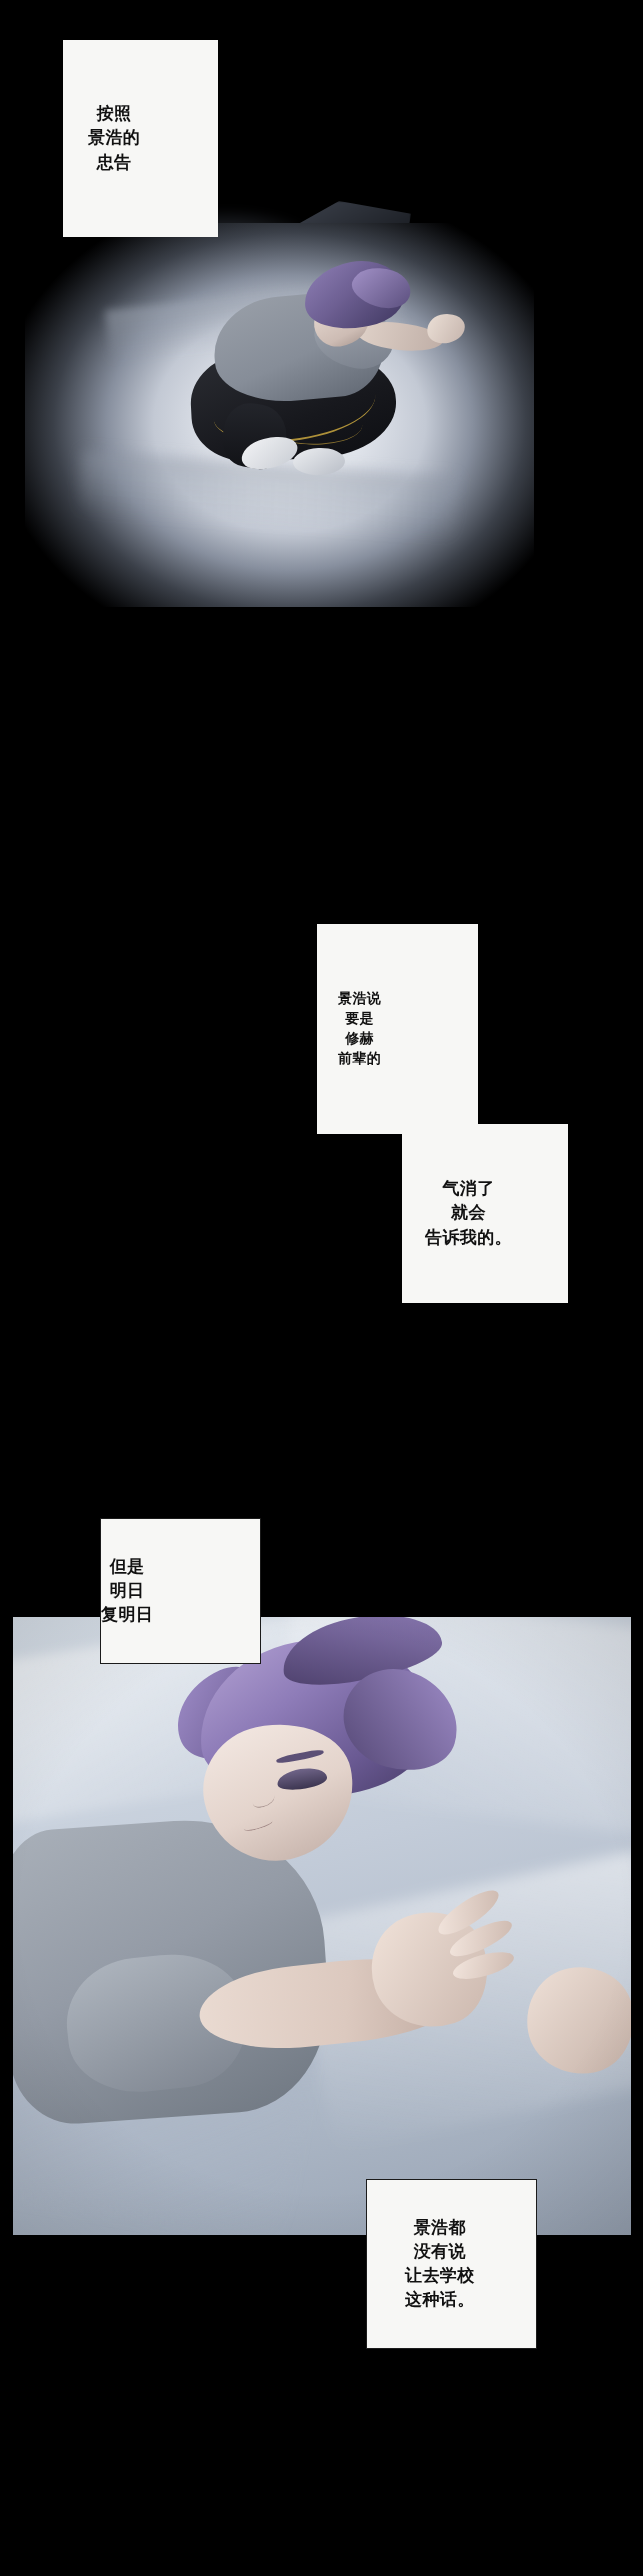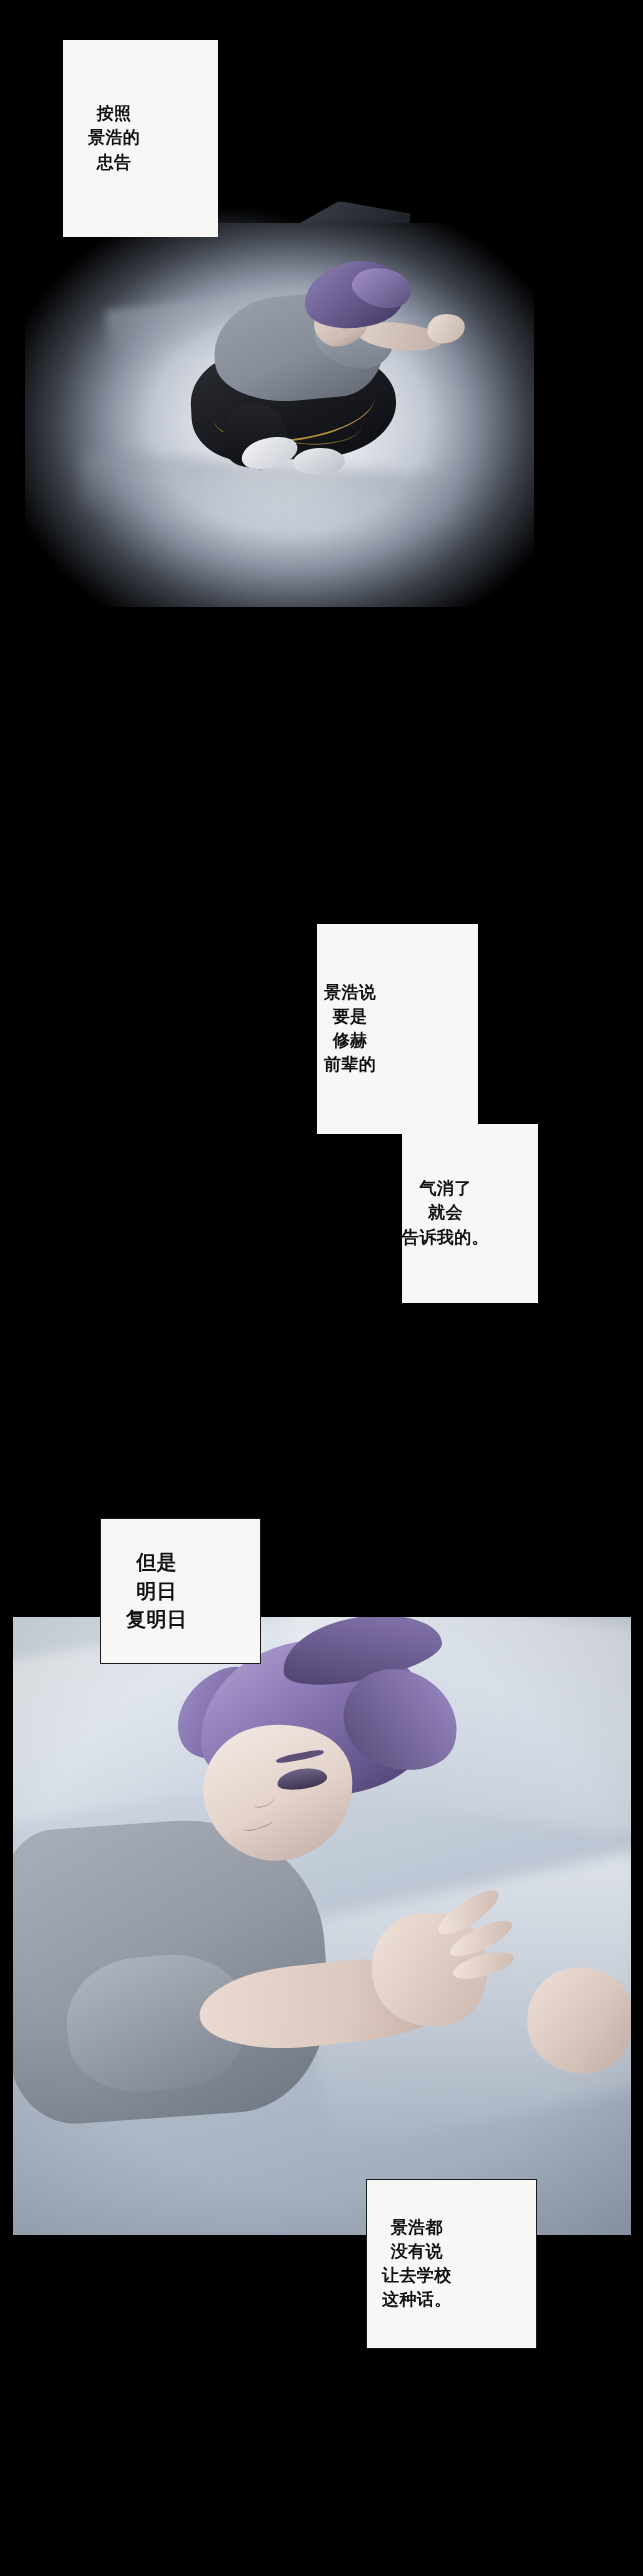--- a/index.html
+++ b/index.html
@@ -360,24 +360,24 @@
     letter-spacing: 0.4px;
     line-height: 1.42;
     white-space: pre-line;
     z-index: 20;
   }
   .caption.nb { border: none; }
 
   
   #cap-1 { left: 63px;  top: 40px;   width: 155px; height: 197px; padding-left: 25px; font-size: 17px; }
   #cap-3 { left: 86px;  top: 136px;  width: 166px; height: 100px; padding-left: 25px; font-size: 17px; }
-  #cap-4 { left: 317px; top: 924px; width: 161px; height: 210px; padding-left: 7px; font-size: 17px; }
-  #cap-5 { left: 402px; top: 1124px; width: 136px; height: 179px; font-size: 17px; }
-  #cap-6 { left: 100px; top: 1518px; width: 161px; height: 146px; padding-left: 25px; font-size: 20px; }
-  #cap-7 { left: 366px; top: 2179px; width: 171px; height: 170px; padding-left: 15px; font-size: 17px; }
+  #cap-4 { left: 317px; top: 924px; width: 161px; height: 210px; padding-left: 21px; font-size: 14px; }
+  #cap-5 { left: 402px; top: 1124px; width: 166px; height: 179px; padding-left: 23px; font-size: 17px; }
+  #cap-6 { left: 100px; top: 1518px; width: 161px; height: 146px; font-size: 17px; }
+  #cap-7 { left: 366px; top: 2179px; width: 171px; height: 170px; padding-left: 38px; font-size: 17px; }
 
   
   #gap-band {
     position: absolute;
     left: 0; top: 1402px;
     width: 643px; height: 214px;
     background: #000000;
   }
   #bottom-band {
     position: absolute;

